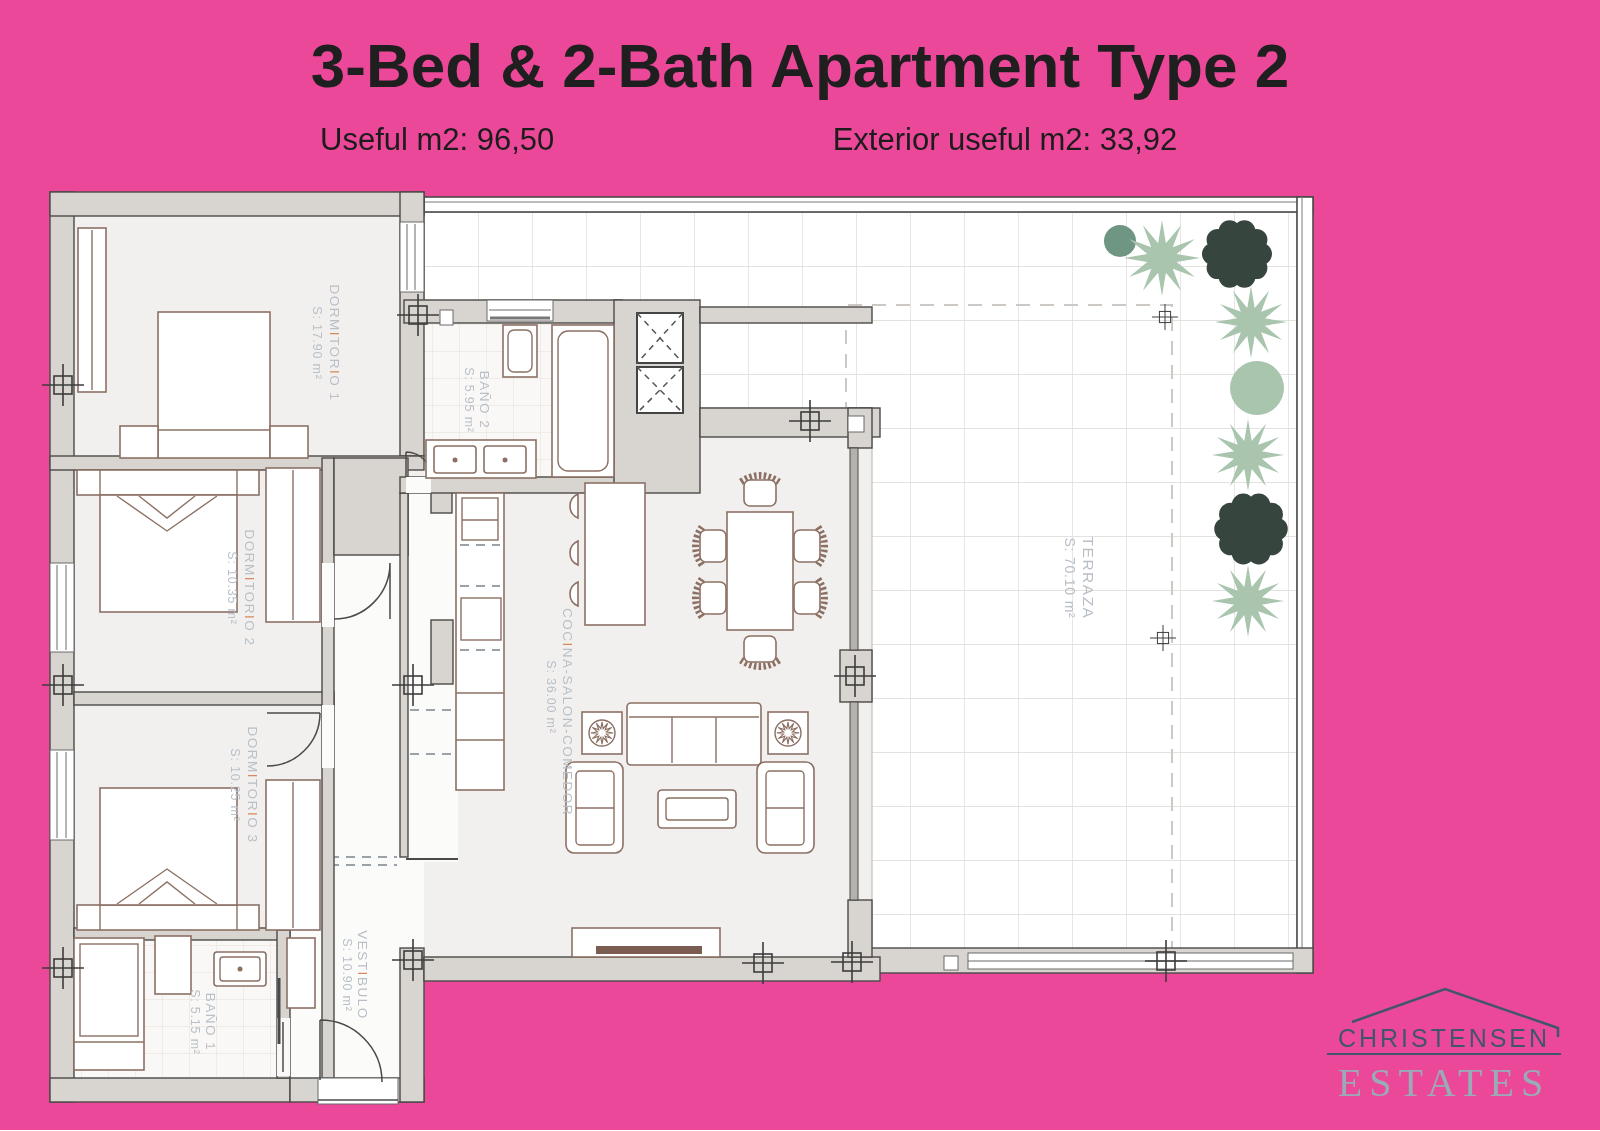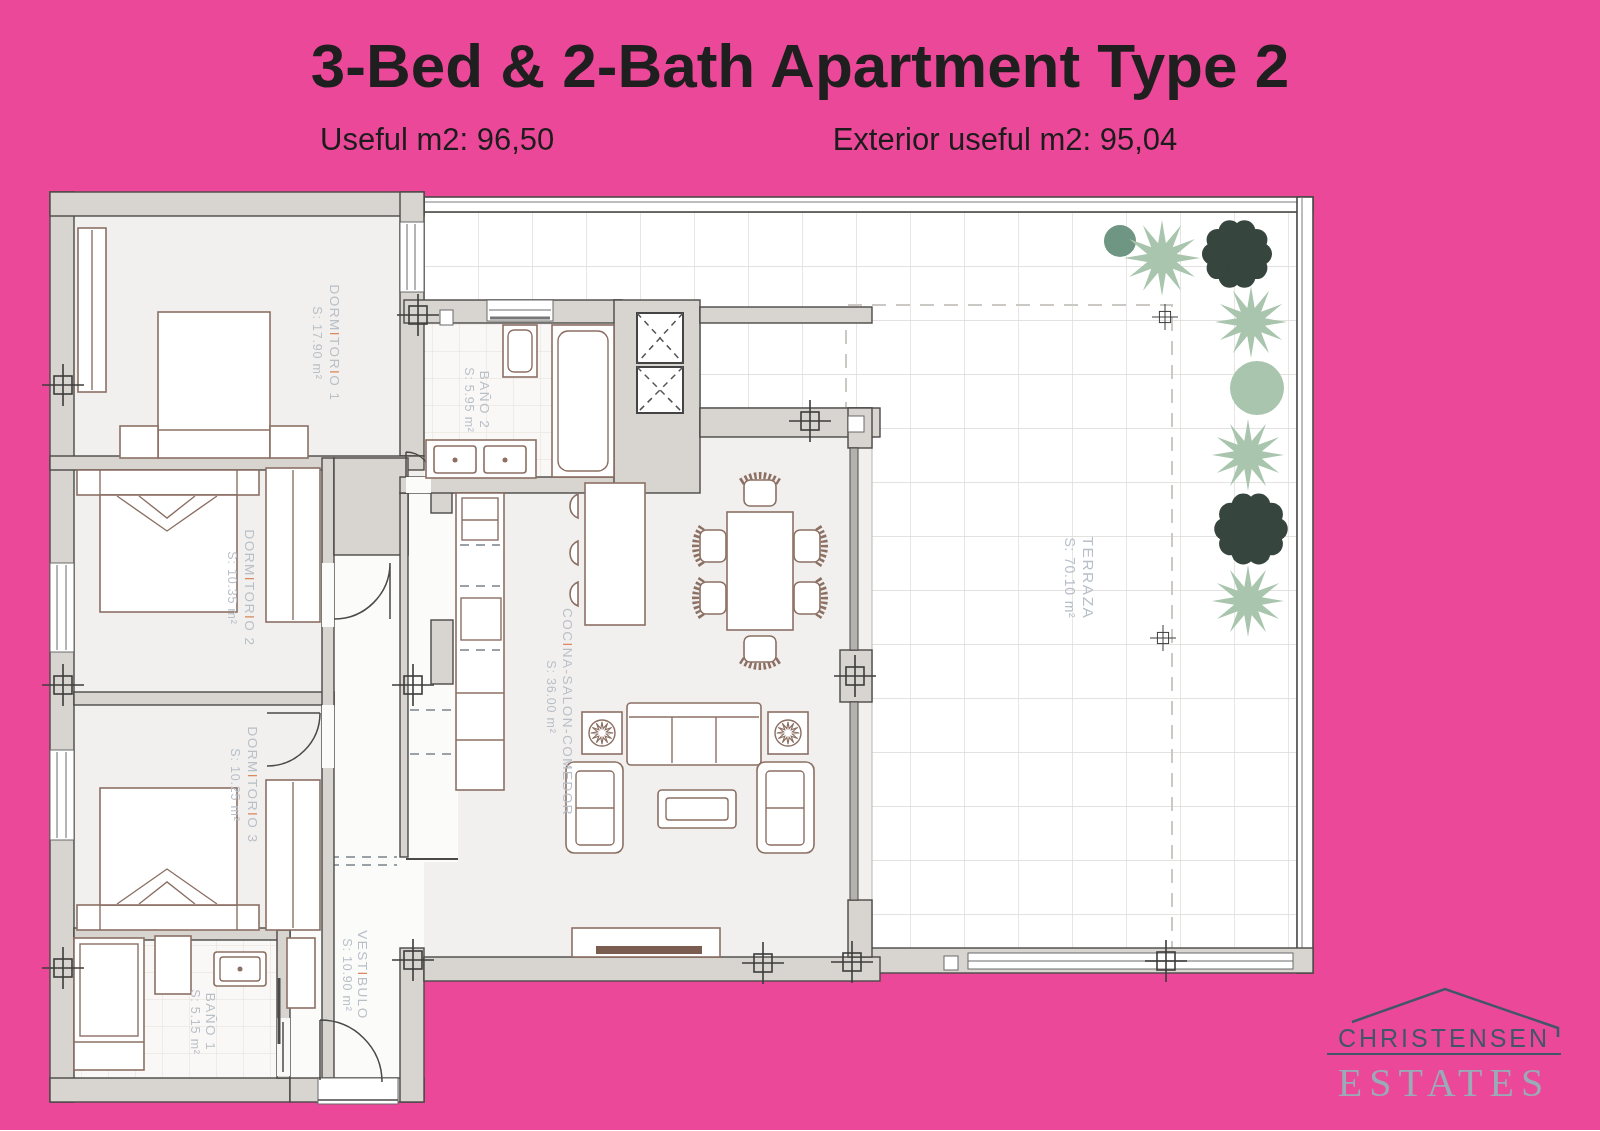--- a/index.html
+++ b/index.html
@@ -29,21 +29,21 @@
   #logo-line1{fill:#41566a;font-size:25px;letter-spacing:3px;}
   #logo-line2{fill:#9aabb8;font-size:40px;letter-spacing:7px;font-family:"Liberation Serif",serif;}
 </style>
 </head>
 <body>
 
 <div id="page">
 
   <div id="page-title">3-Bed &amp; 2-Bath Apartment Type 2</div>
   <div id="sub-useful" class="subtitle">Useful m2: 96,50</div>
-  <div id="sub-exterior" class="subtitle">Exterior useful m2: 95,04</div>
+  <div id="sub-exterior" class="subtitle">Exterior useful m2: 33,92</div>
 
   <svg width="1600" height="1131" viewBox="0 0 1600 1131">
     <defs>
       <pattern id="tgrid" width="54" height="54" patternUnits="userSpaceOnUse" patternTransform="translate(424,212)">
         <path d="M54,0 H0 V54" fill="none" stroke="#dcd9d6" stroke-width="1.3"></path>
       </pattern>
       <pattern id="tile" width="27" height="27" patternUnits="userSpaceOnUse">
         <path d="M27,0 H0 V27" fill="none" stroke="#e4ddd5" stroke-width="1"></path>
       </pattern>
       <g id="spiky">

